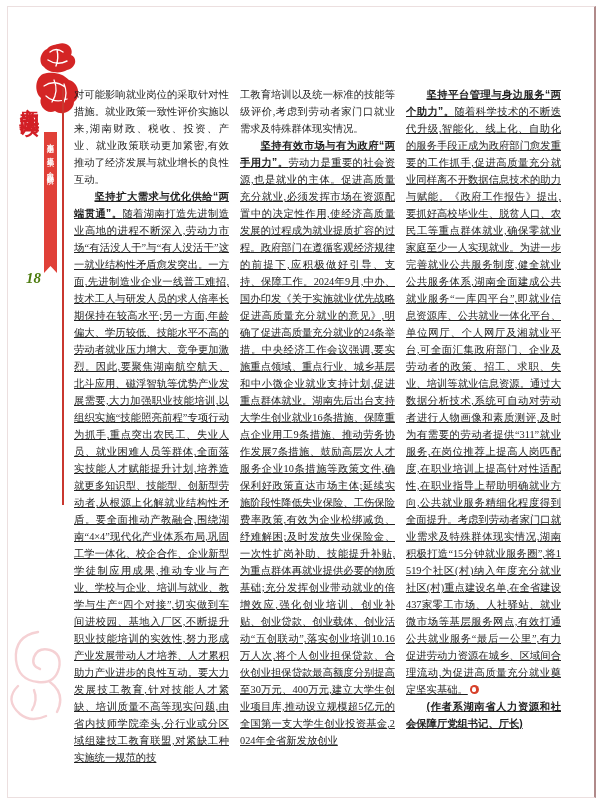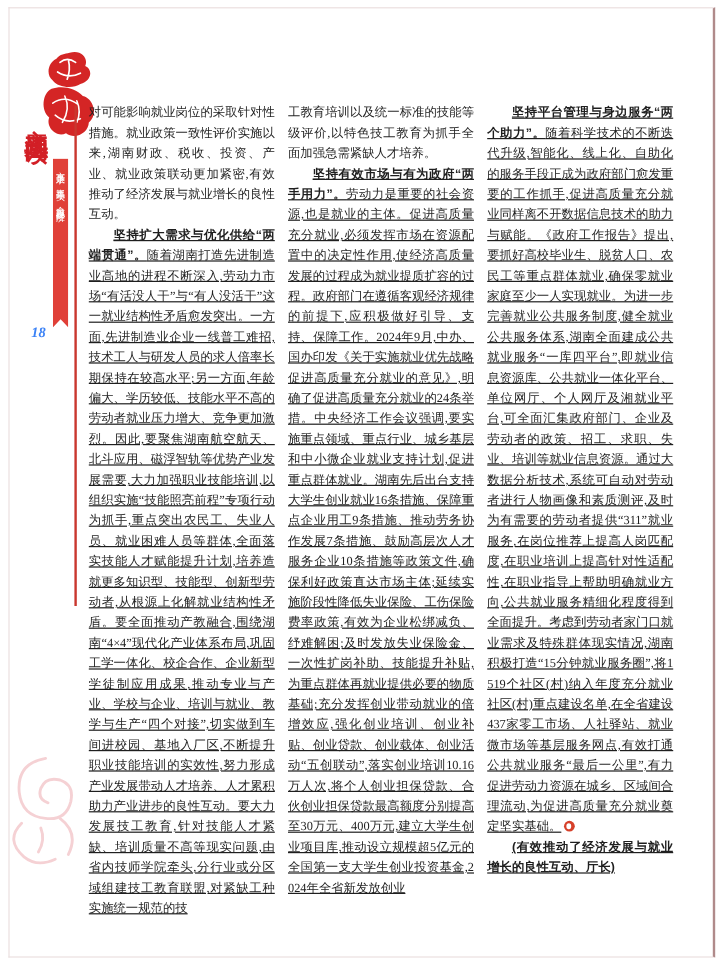--- a/index.html
+++ b/index.html
@@ -12,21 +12,21 @@
               writing-mode:vertical-rl;text-orientation:upright;
               font-family:"Liberation Sans","DejaVu Sans",sans-serif;
               font-size:20px;font-weight:800;letter-spacing:3px;color:#d21f26;line-height:1;}
   .ribbon{position:absolute;left:44px;top:132px;width:13px;height:141px;background:#e04038;
           clip-path:polygon(0 0,100% 0,100% 100%,50% calc(100% - 7px),0 100%);
           display:flex;justify-content:center;}
   .ribbon-text{writing-mode:vertical-rl;text-orientation:upright;color:#ffffff;
                font-family:"Liberation Sans","DejaVu Sans",sans-serif;
                font-size:7.5px;letter-spacing:1px;padding-top:5px;line-height:13px;}
   .pageno{position:absolute;left:26px;top:270px;font-style:italic;font-weight:bold;
-          font-size:12px;color:#3b82f6;}
+          font-size:15px;color:#4d7c0f;}
   .rule{position:absolute;left:62px;top:88px;width:2px;height:417px;background:#c9372f;}
   .watermark{position:absolute;left:0px;top:624px;width:72px;height:100px;opacity:.9;}
   .columns{position:absolute;left:74px;top:86px;width:487px;display:flex;gap:11px;}
   .col{width:155px;font-size:10.3px;line-height:17px;text-align:justify;
        text-justify:inter-ideograph;color:#1f1f1f;}
   .para{margin:0;word-break:break-all;}
   .indent{text-indent:2em;text-decoration:underline;}
   .lead{font-family:"Liberation Sans","DejaVu Sans",sans-serif;font-weight:700;}
   .end-mark{display:inline-block;width:9px;height:9px;border-radius:50%;
             background:#d6402a;margin-left:2px;vertical-align:-1px;position:relative;}
@@ -64,21 +64,21 @@
       <path d="M34 66 q4 10 -2 20"></path>
     </g>
   </svg>
 
   <div class="columns">
       <div class="col">
         <p class="para">对可能影响就业岗位的采取针对性措施。就业政策一致性评价实施以来,湖南财政、税收、投资、产业、就业政策联动更加紧密,有效推动了经济发展与就业增长的良性互动。</p>
         <p class="para indent"><b class="lead">坚持扩大需求与优化供给“两端贯通”。</b>随着湖南打造先进制造业高地的进程不断深入,劳动力市场“有活没人干”与“有人没活干”这一就业结构性矛盾愈发突出。一方面,先进制造业企业一线普工难招,技术工人与研发人员的求人倍率长期保持在较高水平;另一方面,年龄偏大、学历较低、技能水平不高的劳动者就业压力增大、竞争更加激烈。因此,要聚焦湖南航空航天、北斗应用、磁浮智轨等优势产业发展需要,大力加强职业技能培训,以组织实施“技能照亮前程”专项行动为抓手,重点突出农民工、失业人员、就业困难人员等群体,全面落实技能人才赋能提升计划,培养造就更多知识型、技能型、创新型劳动者,从根源上化解就业结构性矛盾。要全面推动产教融合,围绕湖南“4×4”现代化产业体系布局,巩固工学一体化、校企合作、企业新型学徒制应用成果,推动专业与产业、学校与企业、培训与就业、教学与生产“四个对接”,切实做到车间进校园、基地入厂区,不断提升职业技能培训的实效性,努力形成产业发展带动人才培养、人才累积助力产业进步的良性互动。要大力发展技工教育,针对技能人才紧缺、培训质量不高等现实问题,由省内技师学院牵头,分行业或分区域组建技工教育联盟,对紧缺工种实施统一规范的技</p>
       </div>
       <div class="col">
-        <p class="para">工教育培训以及统一标准的技能等级评价,以特色技工教育为抓手全面加强急需紧缺人才培养。</p>
+        <p class="para">工教育培训以及统一标准的技能等级评价,考虑到劳动者家门口就业需求及特殊群体现实情况。</p>
         <p class="para indent"><b class="lead">坚持有效市场与有为政府“两手用力”。</b>劳动力是重要的社会资源,也是就业的主体。促进高质量充分就业,必须发挥市场在资源配置中的决定性作用,使经济高质量发展的过程成为就业提质扩容的过程。政府部门在遵循客观经济规律的前提下,应积极做好引导、支持、保障工作。2024年9月,中办、国办印发《关于实施就业优先战略促进高质量充分就业的意见》,明确了促进高质量充分就业的24条举措。中央经济工作会议强调,要实施重点领域、重点行业、城乡基层和中小微企业就业支持计划,促进重点群体就业。湖南先后出台支持大学生创业就业16条措施、保障重点企业用工9条措施、推动劳务协作发展7条措施、鼓励高层次人才服务企业10条措施等政策文件,确保利好政策直达市场主体;延续实施阶段性降低失业保险、工伤保险费率政策,有效为企业松绑减负、纾难解困;及时发放失业保险金、一次性扩岗补助、技能提升补贴,为重点群体再就业提供必要的物质基础;充分发挥创业带动就业的倍增效应,强化创业培训、创业补贴、创业贷款、创业载体、创业活动“五创联动”,落实创业培训10.16万人次,将个人创业担保贷款、合伙创业担保贷款最高额度分别提高至30万元、400万元,建立大学生创业项目库,推动设立规模超5亿元的全国第一支大学生创业投资基金,2024年全省新发放创业</p>
       </div>
       <div class="col">
         <p class="para indent"><b class="lead">坚持平台管理与身边服务“两个助力”。</b>随着科学技术的不断迭代升级,智能化、线上化、自助化的服务手段正成为政府部门愈发重要的工作抓手,促进高质量充分就业同样离不开数据信息技术的助力与赋能。《政府工作报告》提出,要抓好高校毕业生、脱贫人口、农民工等重点群体就业,确保零就业家庭至少一人实现就业。为进一步完善就业公共服务制度,健全就业公共服务体系,湖南全面建成公共就业服务“一库四平台”,即就业信息资源库、公共就业一体化平台、单位网厅、个人网厅及湘就业平台,可全面汇集政府部门、企业及劳动者的政策、招工、求职、失业、培训等就业信息资源。通过大数据分析技术,系统可自动对劳动者进行人物画像和素质测评,及时为有需要的劳动者提供“311”就业服务,在岗位推荐上提高人岗匹配度,在职业培训上提高针对性适配性,在职业指导上帮助明确就业方向,公共就业服务精细化程度得到全面提升。考虑到劳动者家门口就业需求及特殊群体现实情况,湖南积极打造“15分钟就业服务圈”,将1519个社区(村)纳入年度充分就业社区(村)重点建设名单,在全省建设437家零工市场、人社驿站、就业微市场等基层服务网点,有效打通公共就业服务“最后一公里”,有力促进劳动力资源在城乡、区域间合理流动,为促进高质量充分就业奠定坚实基础。<span class="end-mark"></span></p>
-        <p class="para indent"><b class="lead">(有效推动了经济发展与就业增长的良性互动、厅长)</b></p>
+        <p class="para indent"><b class="lead">(作者系湖南省人力资源和社会保障厅党组书记、厅长)</b></p>
       </div>
     </div>
 </div>
 
 </body></html>

